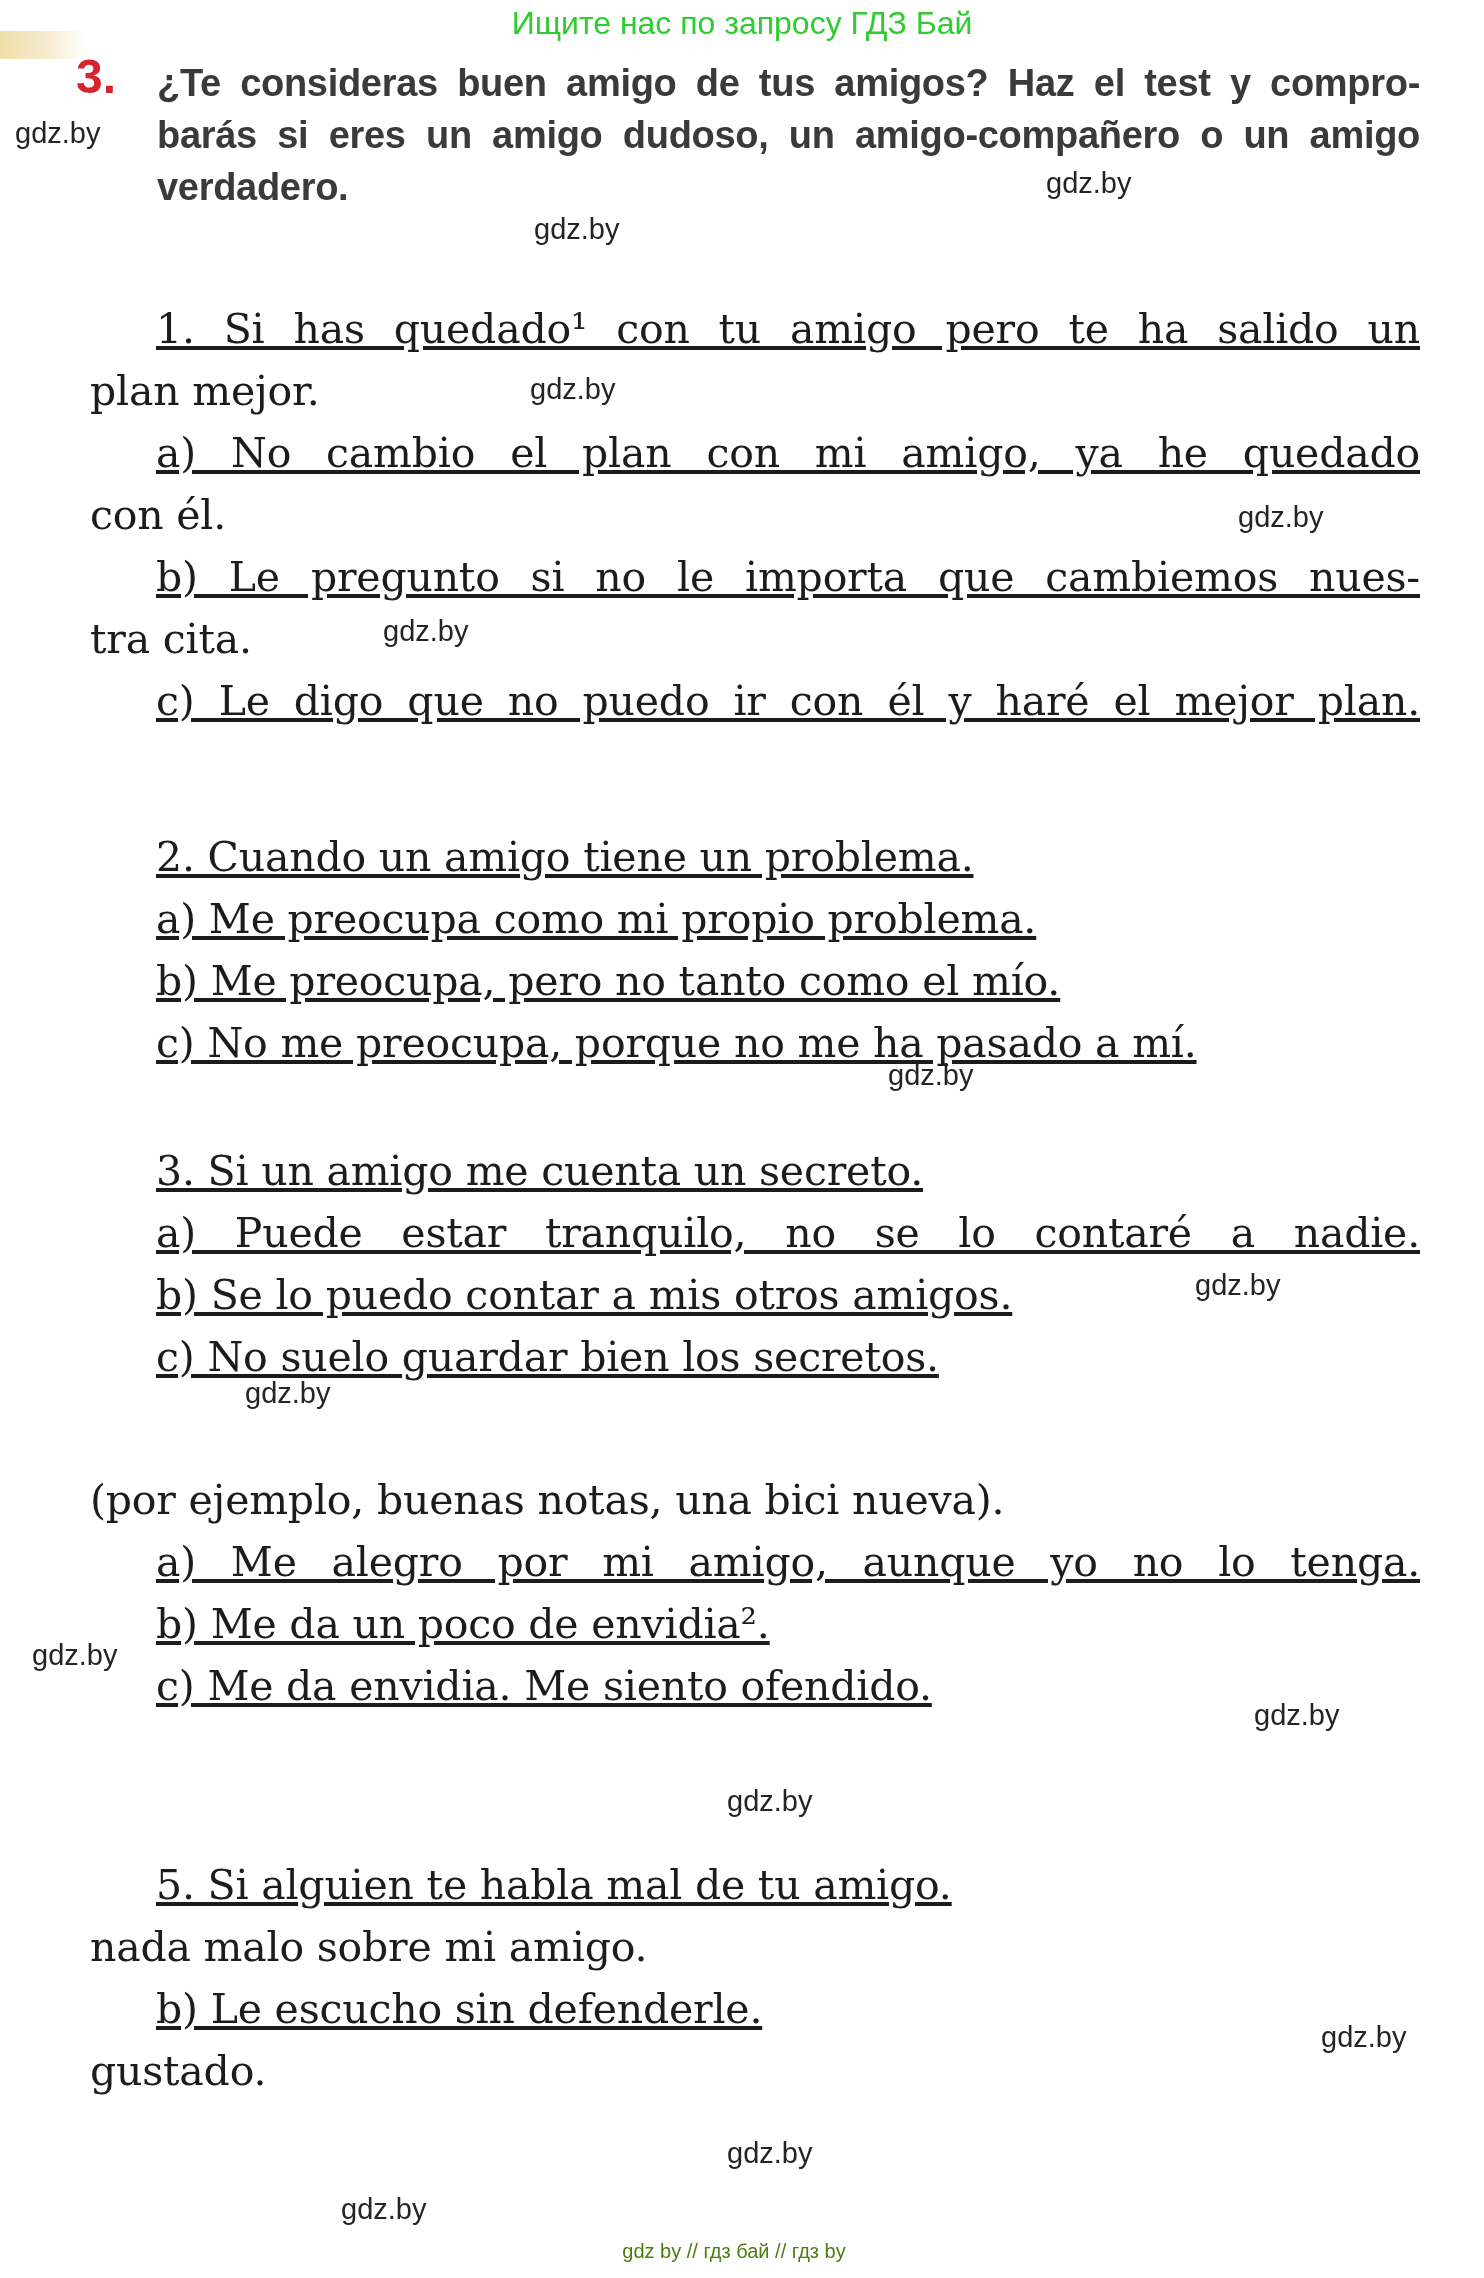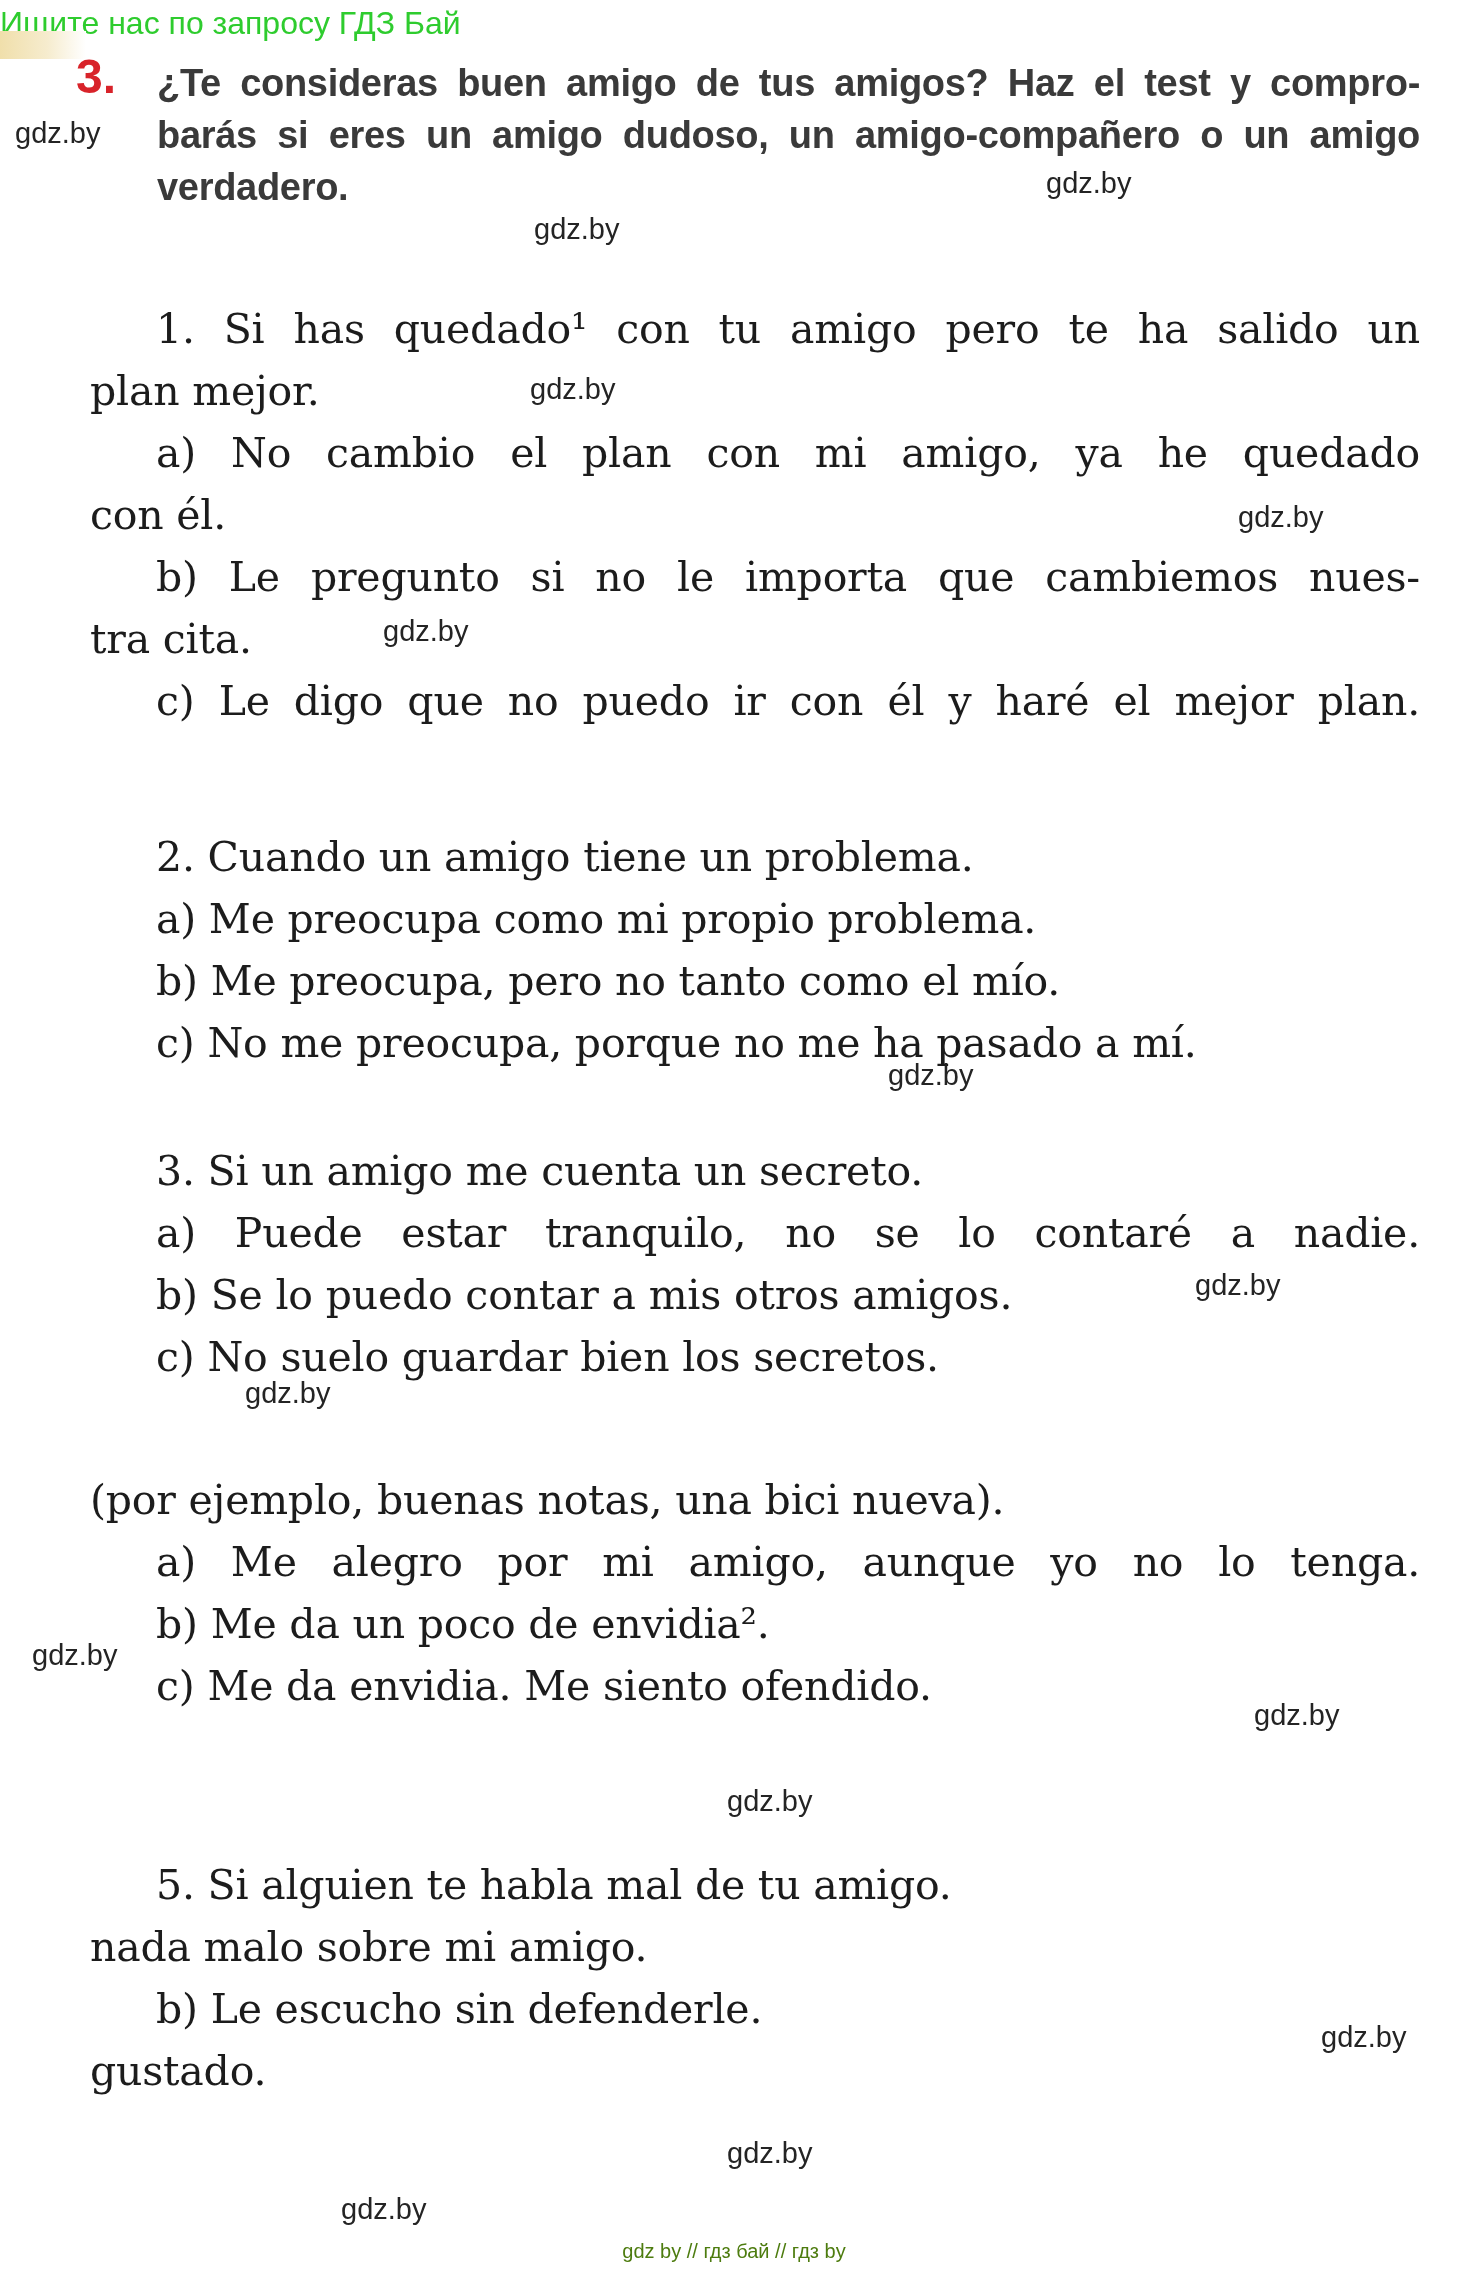--- a/index.html
+++ b/index.html
@@ -7,20 +7,21 @@
     width: 1484px; height: 2278px;
     position: relative;
     background: #ffffff;
     overflow: hidden;
     font-family: "Liberation Sans", sans-serif;
   }
 
   
   .banner {
     position: absolute; top: 5px; left: 0; width: 1484px;
+    text-align: center;
     font-size: 32px; font-weight: 500;
     color: #2ecc2e;
   }
 
   
   .corner {
     position: absolute; left: 0; top: 31px; width: 86px; height: 28px;
     background: linear-gradient(90deg, #f0dfab 0%, #f6ecce 55%, #ffffff 100%);
   }
 
@@ -41,21 +42,21 @@
   .task .tline.st { text-align: justify; text-align-last: justify; }
 
   
   .q {
     position: absolute; left: 90px; width: 1330px;
     font-family: "DejaVu Serif", serif;
     font-size: 41px; letter-spacing: -0.2px;
     color: #1c1c1c;
   }
   .q .bline { height: 62px; line-height: 62px; }
-  .q .bline.ind { padding-left: 66px; }
+  .q .bline.ind { padding-left: 66px; text-decoration: underline; }
   .q .bline.st { text-align: justify; text-align-last: justify; }
 
   .q1 { top: 298px; }
   .q2 { top: 826px; }
   .q3 { top: 1140px; }
   .q4 { top: 1469px; }
   .q5 { top: 1846px; margin-top: 8px; }
 
   
   .wm {

